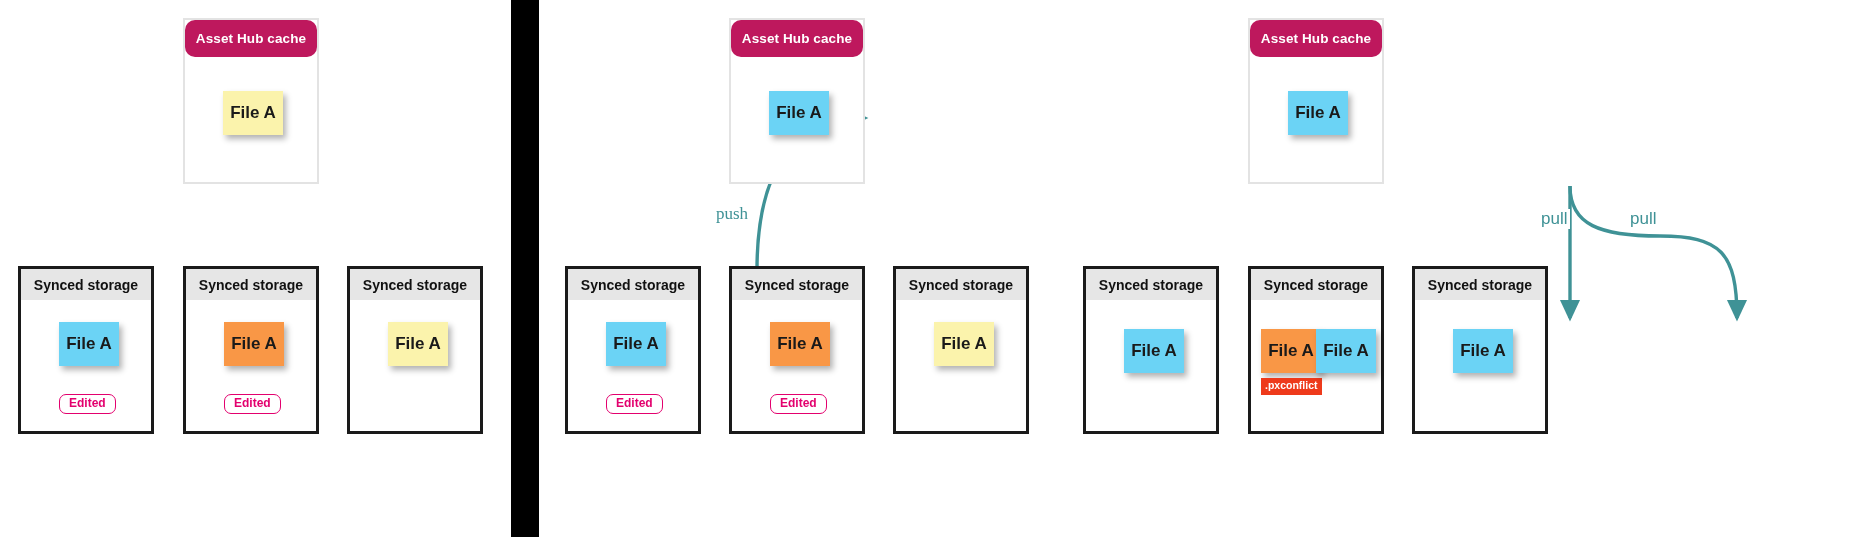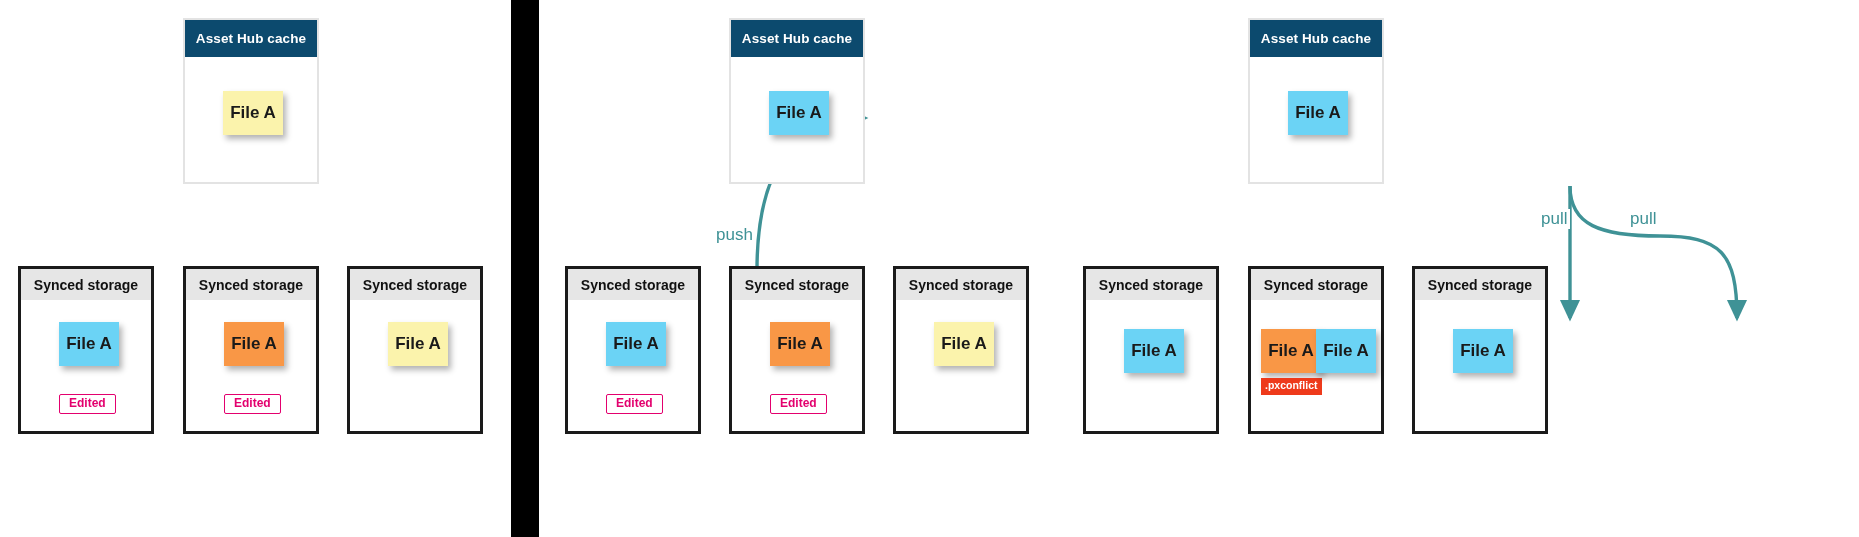--- a/index.html
+++ b/index.html
@@ -28,28 +28,29 @@
   .hub-box {
     position: absolute;
     width: 136px;
     height: 166px;
     background: #ffffff;
     border: 2px solid #e3e3e3;
     box-sizing: border-box;
   }
   .hub-header {
     height: 37px;
-    background: #0c4a6e;
+    background: #be185d;
     color: #ffffff;
     font-size: 13.5px;
     font-weight: bold;
     display: flex;
     align-items: center;
     justify-content: center;
     letter-spacing: 0.1px;
+    border-radius: 10px;
   }
   .hub-body {
     position: relative;
     height: calc(100% - 37px);
   }
 
   
   .store-box {
     position: absolute;
     width: 136px;
@@ -89,21 +90,21 @@
     font-weight: bold;
   }
   .note.blue   { background: #6bd3f5; }
   .note.orange { background: #f99746; }
   .note.yellow { background: #fbf3ac; }
 
   
   .badge-edited {
     position: absolute;
     border: 1.6px solid #e3006e;
-    border-radius: 2px;
+    border-radius: 7px;
     color: #e3006e;
     font-size: 12px;
     font-weight: bold;
     padding: 2px 9px 3px 9px;
     background: #ffffff;
     white-space: nowrap;
     line-height: 1.1;
   }
   .badge-conflict {
     position: absolute;
@@ -146,21 +147,21 @@
       </marker>
     </defs>
 
     <path d="M 757,330 L 757,270 C 757,175 790,118 865,118" fill="none" stroke="#3f9296" stroke-width="3.4" marker-end="url(#ah)"></path>
 
     <path d="M 1570,186 L 1570,318" fill="none" stroke="#3f9296" stroke-width="3.4" marker-end="url(#ah)"></path>
 
     <path d="M 1570,186 C 1570,225 1600,236 1660,236 C 1720,236 1737,252 1737,318" fill="none" stroke="#3f9296" stroke-width="3.4" marker-end="url(#ah)"></path>
   </svg>
 
-  <div class="arrow-label" style="left:713px; top:225px;">push</div>
+  <div class="arrow-label" style="left:713px; top:204px;font-family:Liberation Serif, serif;">push</div>
 
   <div class="arrow-label" style="left:1538px; top:209px;">pull</div>
   <div class="arrow-label" style="left:1627px; top:209px;">pull</div>
 
   <div class="hub-box" style="left:183px; top:18px;">
     <div class="hub-header">Asset Hub cache</div>
     <div class="hub-body">
       <div class="note yellow" style="left:38px; top:34px;">File A</div>
     </div>
   </div>

